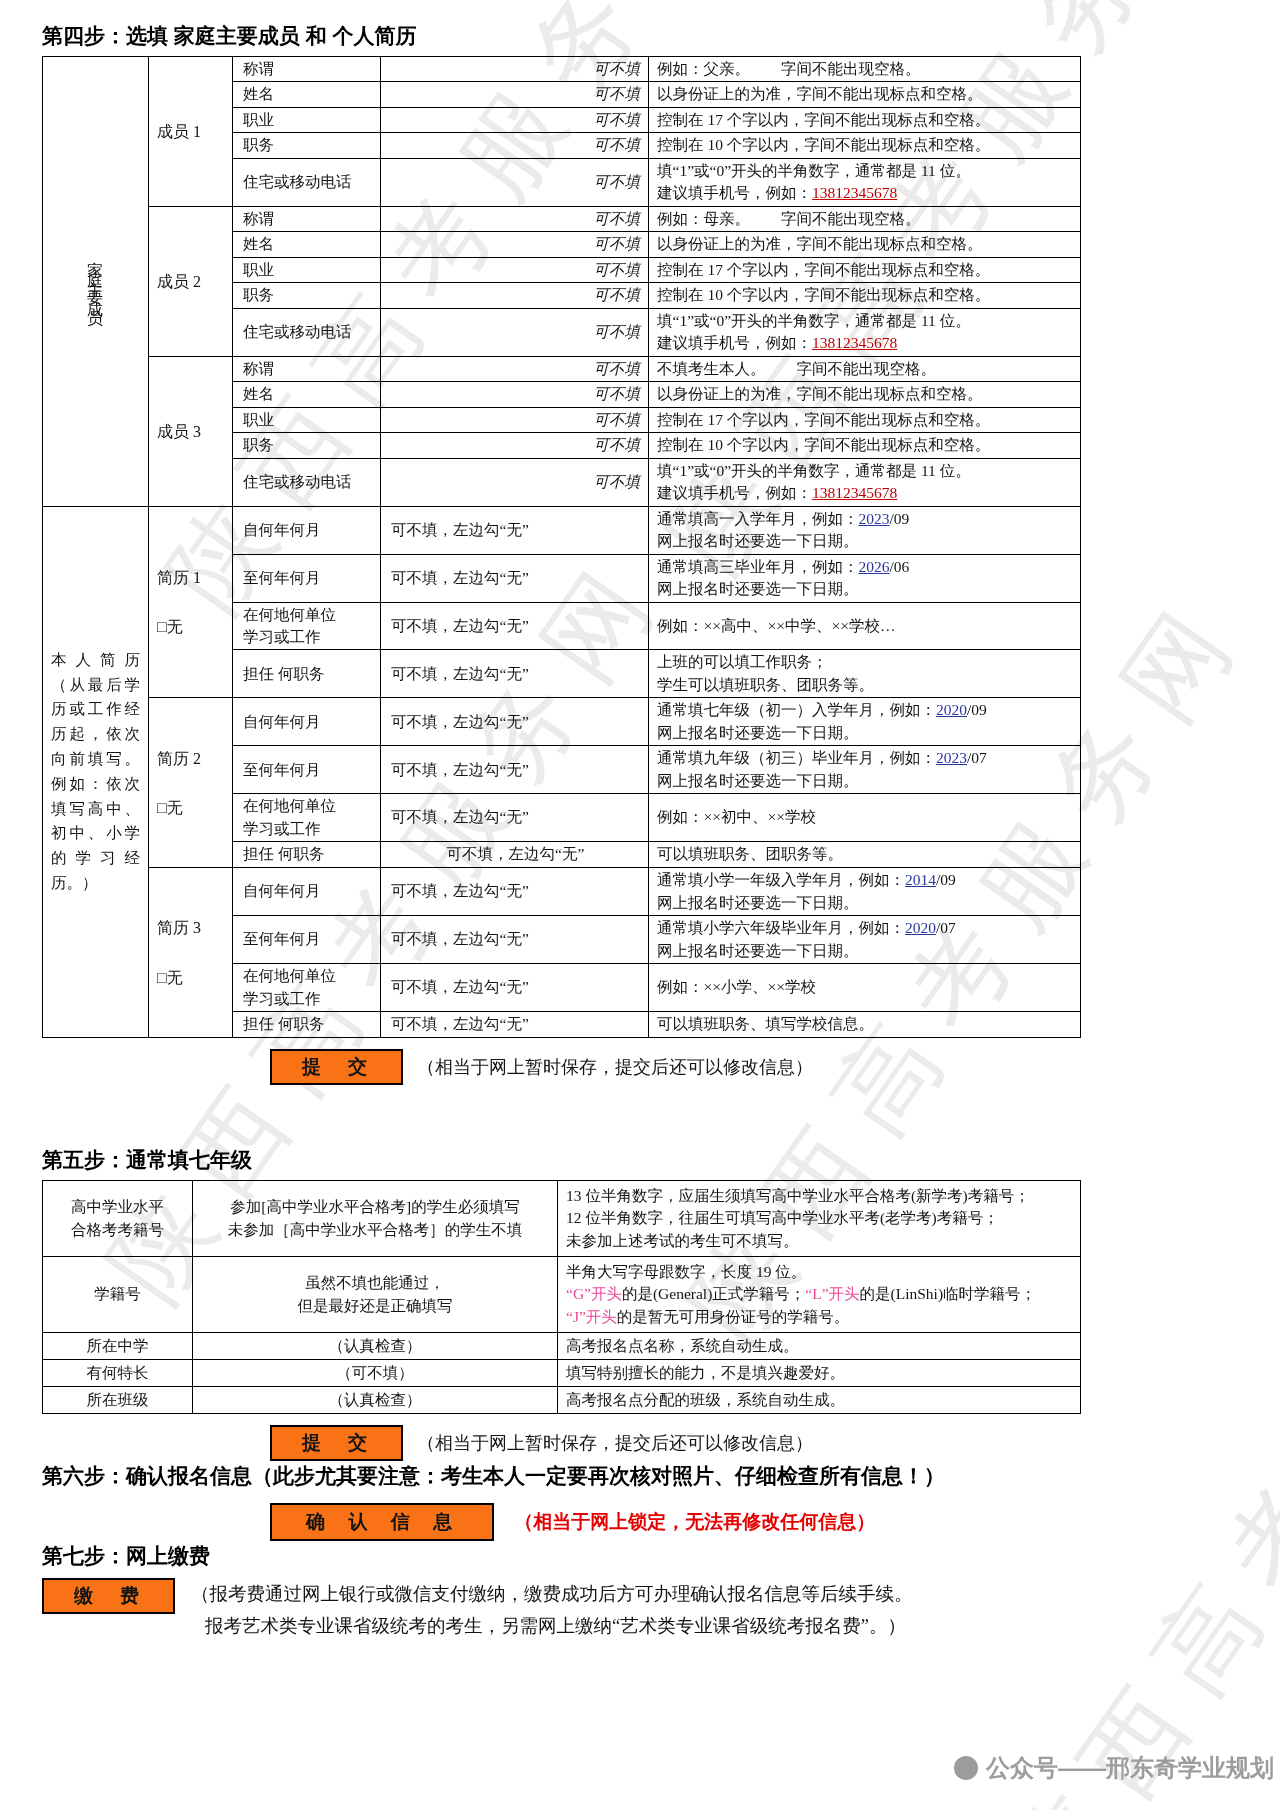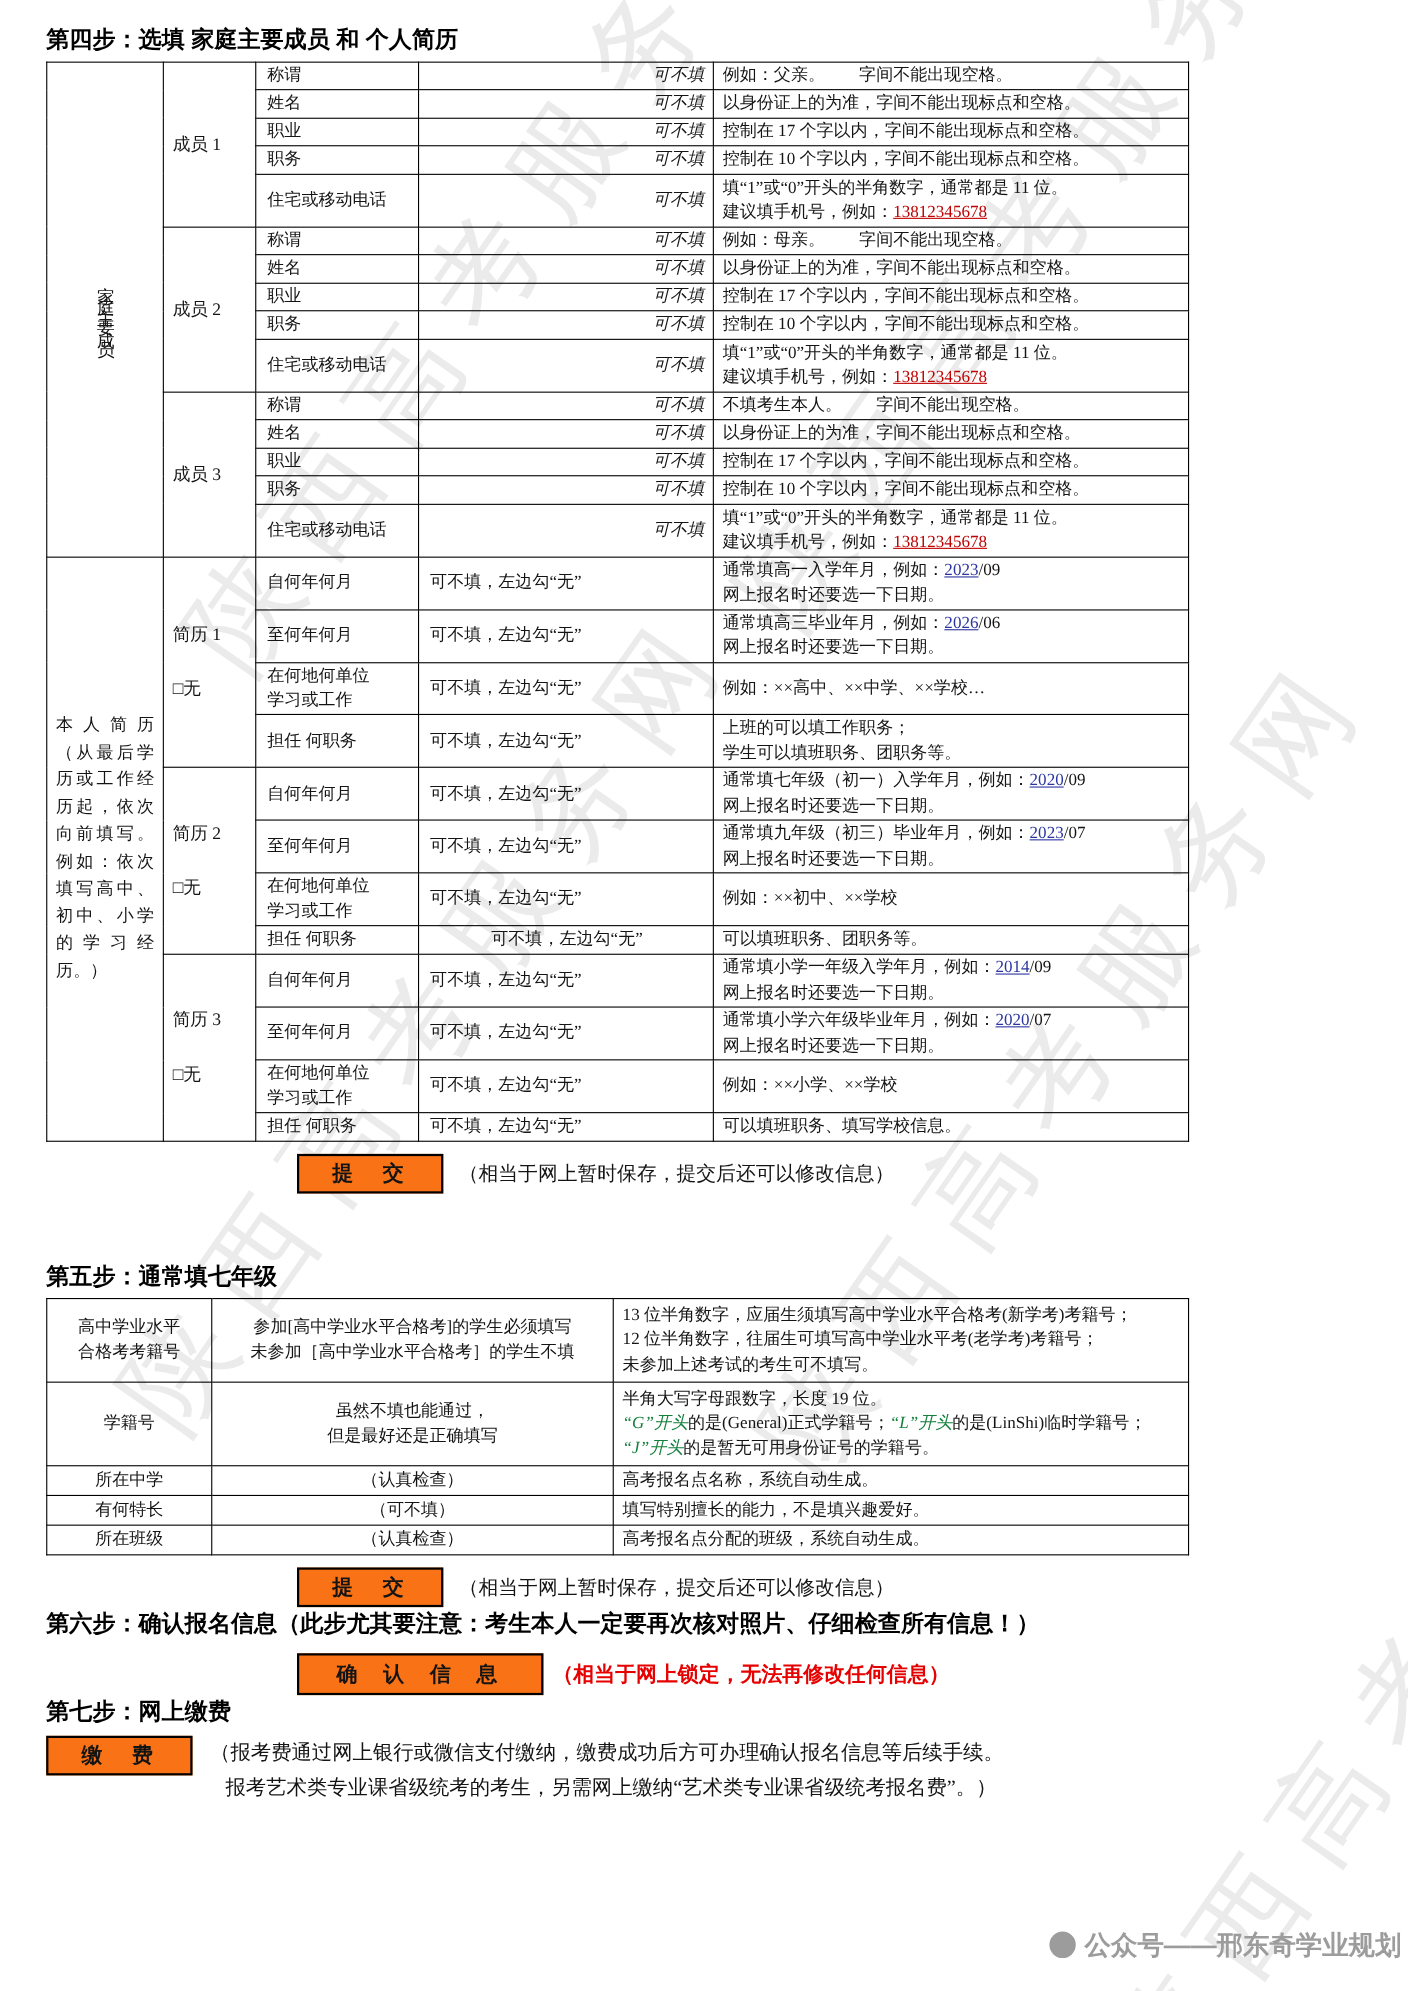--- a/index.html
+++ b/index.html
@@ -66,41 +66,41 @@
   .group-p{vertical-align:middle;text-align:justify;padding:4px 8px;font-size:15.5px;line-height:1.6;}
   .member{text-align:left;vertical-align:middle;font-size:16px;}
   .member .none{display:block;margin-top:26px;}
   .fld{text-align:left;padding-left:10px;}
   .opt{text-align:right;padding-right:8px;font-style:italic;}
   .note{text-align:left;padding-left:10px;}
   .note-c{text-align:center;}
   .expl{text-align:left;padding-left:8px;}
   .lk-red{color:#c00000;text-decoration:underline;}
   .lk-blue{color:#2b35a0;text-decoration:underline;}
-  .blue{color:#15803d;font-style:italic;}
+  .blue{color:#ec4899;}
   
   .submit-row{
     display:flex;align-items:center;gap:14px;
     margin:10px 0 0 228px;height:38px;
   }
   .btn{
     display:inline-block;border:2px solid #000;
     font-family:Liberation Mono, monospace;
     font-weight:bold;font-size:19px;
     padding:3px 30px;letter-spacing:4px;white-space:nowrap;
     background:#f97316;
   }
   .submit-note{font-size:18px;}
   
   .t5 col.c1{width:150px;} .t5 col.c2{width:365px;} .t5 col.c3{width:523px;}
   .t5 .mid{text-align:center;}
   .t5 .lbl{text-align:center;}
   .t5 .r3l{height:76px;} .t5 .r1l{height:27px;}
   
-  .confirm-row{display:flex;align-items:center;gap:8px;margin:12px 0 0 228px;height:40px;}
+  .confirm-row{display:flex;align-items:center;gap:20px;margin:12px 0 0 228px;height:40px;}
   .btn-wide{padding:4px 34px;letter-spacing:6px;}
   .red-note{color:#e60000;font-weight:bold;font-size:19px;font-family:"Liberation Sans",sans-serif;}
   
   .fee-row{display:flex;align-items:flex-start;gap:16px;margin-top:8px;}
   .fee-note{font-size:18.5px;line-height:1.75;}
   .fee-note .l2{padding-left:14px;}
 </style>
 </head>
 <body>
 

